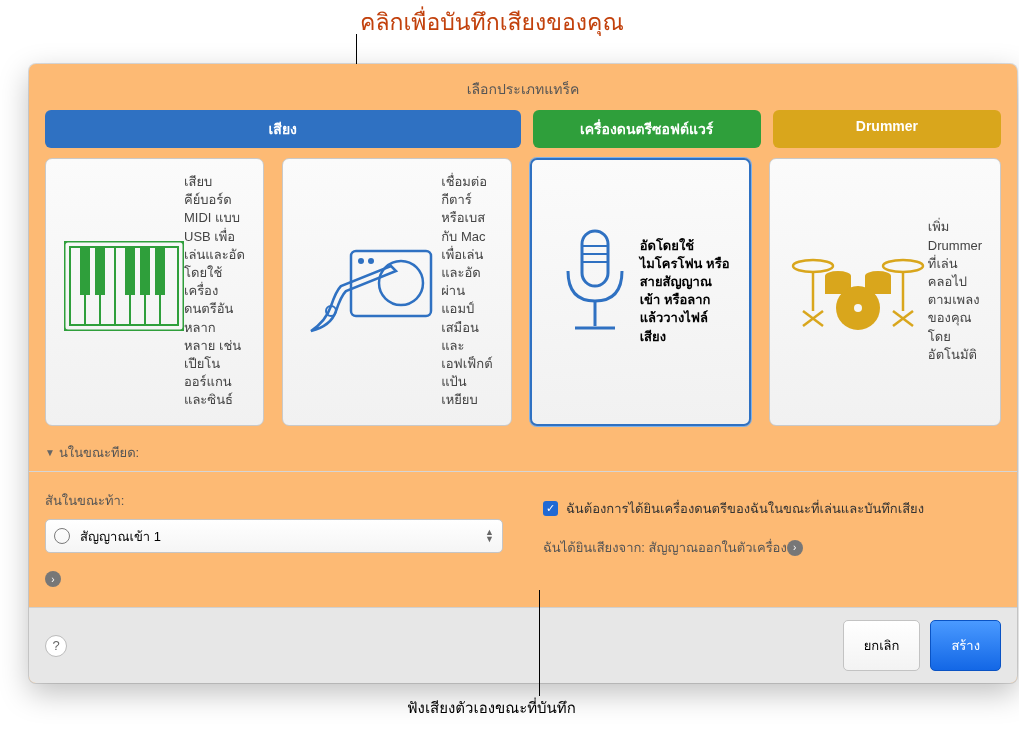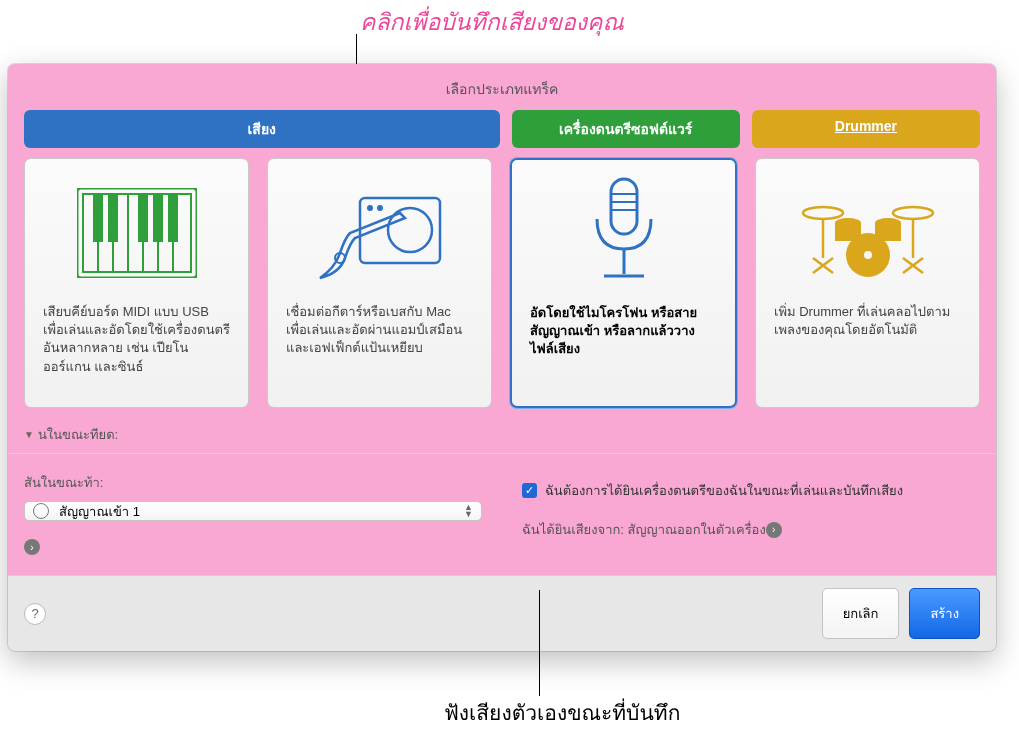--- a/index.html
+++ b/index.html
@@ -8,37 +8,36 @@
       background: #fff;
       width: 1019px;
       height: 732px;
       position: relative;
     }
     .callout-top {
       position: absolute;
       top: 4px;
       left: 360px;
       font-size: 23px;
-      color: #ec4899;
-      font-style: italic;
+      color: #c2410c;
     }
     .callout-line-top {
       position: absolute;
       top: 34px;
       left: 356px;
       width: 1px;
       height: 132px;
       background: #000;
     }
     .dialog {
       position: absolute;
       top: 64px;
-      left: 8px;
+      left: 29px;
       width: 988px;
-      background: #f9a8d4;
+      background: #fdba74;
       border-radius: 7px;
       box-shadow: 0 10px 30px rgba(0,0,0,0.25), 0 0 0 1px rgba(0,0,0,0.12);
       overflow: hidden;
     }
     .dialog-header {
       text-align: center;
       padding: 14px 0 10px;
       font-size: 14px;
       color: #555;
     }
@@ -51,34 +50,34 @@
       flex: 1;
       text-align: center;
       padding: 8px 0;
       border-radius: 6px;
       color: #fff;
       font-size: 14px;
       font-weight: 600;
     }
     .tab-sw { background: #2f9f3b; flex: 0.48; }
     .tab-audio { background: #2f71c2; flex: 1; }
-    .tab-drummer { background: #d9a61c; flex: 0.48; text-decoration: underline; }
+    .tab-drummer { background: #d9a61c; flex: 0.48; }
     .cards {
       display: flex;
       gap: 18px;
       padding: 0 16px 16px;
     }
     .card {
       flex: 1;
       background: linear-gradient(#fbfbfb,#f1f1f1);
       border: 1px solid #c9c9c9;
       border-radius: 7px;
       padding: 14px 18px 16px;
       display: flex;
-      flex-direction: column;
+      flex-direction: row;
       align-items: center;
       min-height: 250px;
     }
     .card.selected {
       border: 2px solid #2f71c2;
       box-shadow: 0 0 0 1px #7fb1e8;
     }
     .card-icon {
       height: 120px;
       display: flex;
@@ -116,21 +115,21 @@
     .details-right { flex: 1; }
     .label { font-size: 13px; color: #555; margin-bottom: 8px; }
     .select {
       display: flex;
       align-items: center;
       padding: 4px 8px;
       background: linear-gradient(#fff, #f5f5f5);
       border: 1px solid #c5c5c5;
       border-radius: 5px;
       width: 100%;
-      height: 20px;
+      height: 34px;
       font-size: 13px;
       position: relative;
     }
     .select-circle {
       width: 16px; height: 16px;
       border: 1.5px solid #7a7a7a;
       border-radius: 50%;
       margin-right: 10px;
     }
     .select-chevrons {
@@ -205,22 +204,22 @@
       background: linear-gradient(#fff,#f3f3f3);
     }
     .btn.primary {
       background: linear-gradient(#4a9aff,#1367e6);
       color: #fff;
       border: 1px solid #0a53c4;
     }
     .callout-bottom {
       position: absolute;
       top: 696px;
-      left: 444px;
-      font-size: 21px;
+      left: 407px;
+      font-size: 15px;
       color: #000;
     }
     .callout-line-bottom {
       position: absolute;
       top: 590px;
       left: 539px;
       width: 1px;
       height: 106px;
       background: #000;
     }

